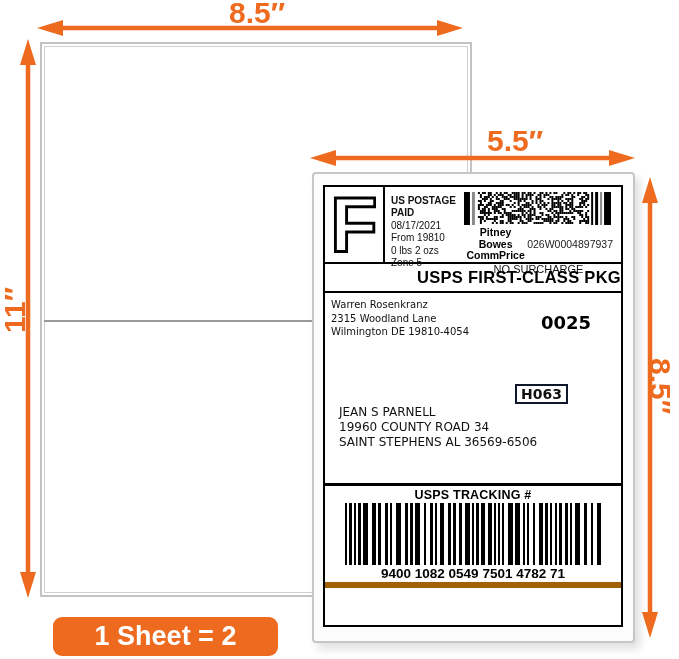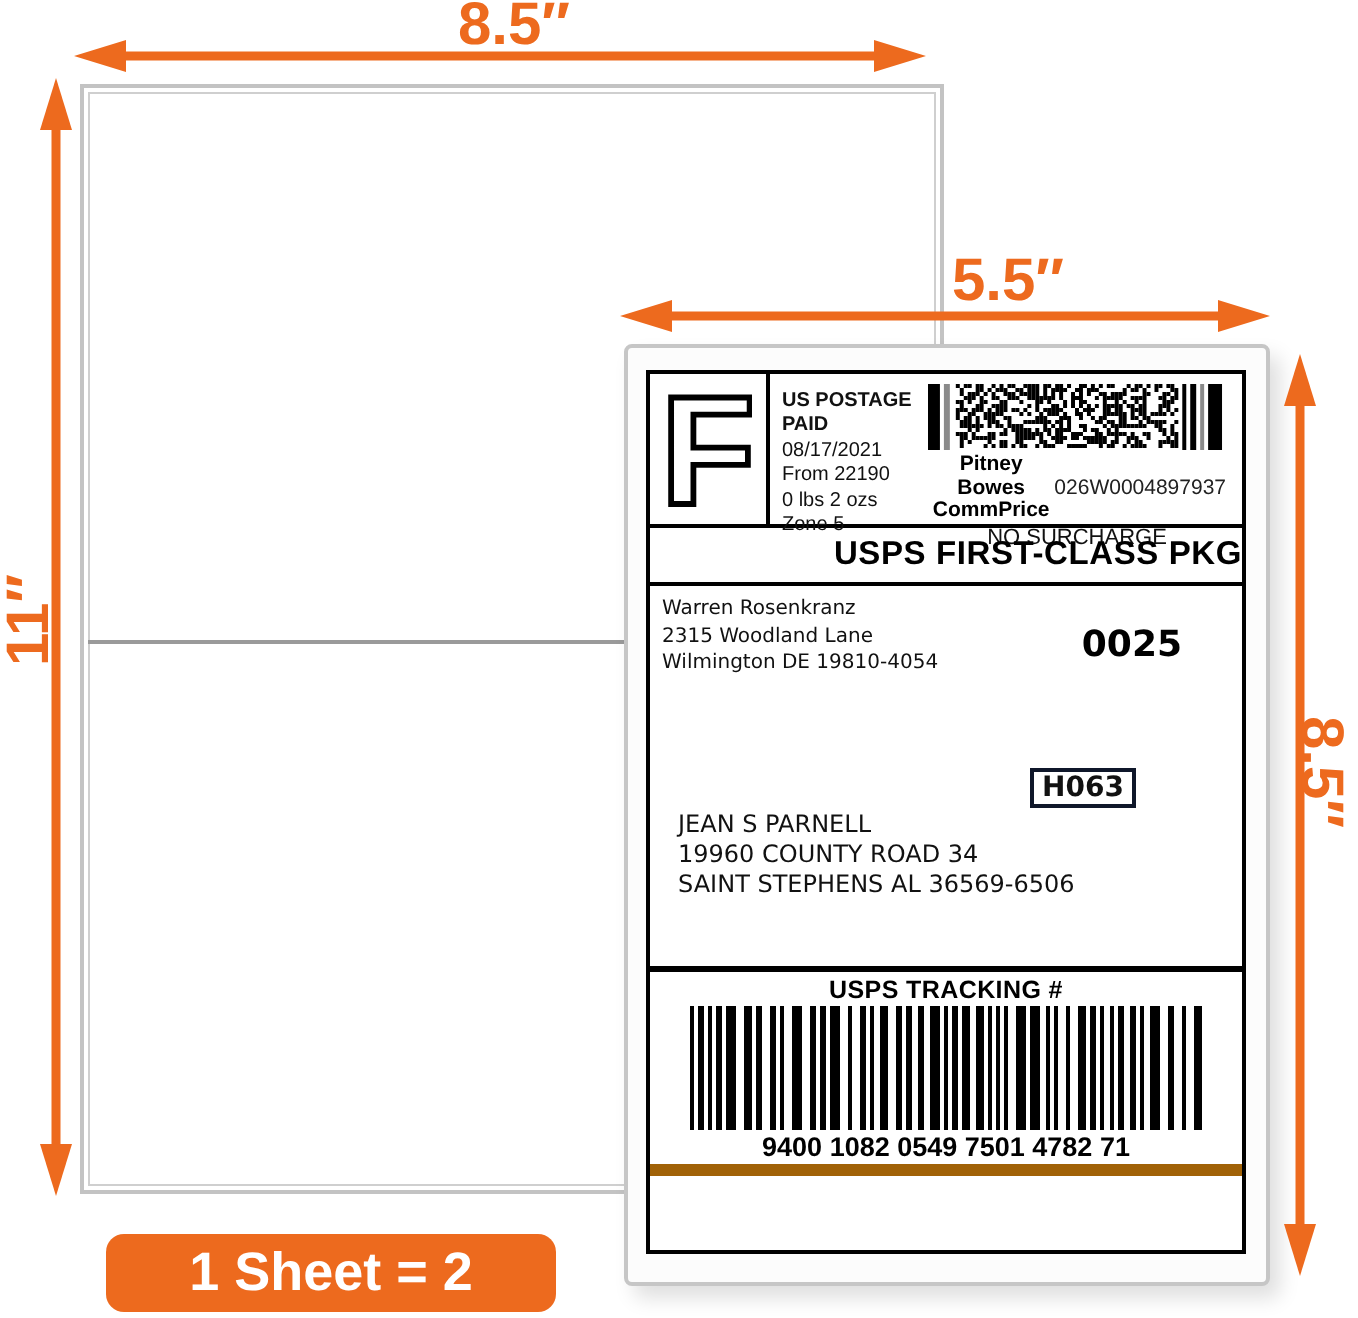--- a/index.html
+++ b/index.html
@@ -13,21 +13,21 @@
                  border: 1px solid #cfcfcf; }
   .sheet-divider { position: absolute; left: 2px; right: 2px; top: 276px; height: 2px;
                    background: #9a9a9a; }
 
   
   .arrow { position: absolute; fill: #ED6A1E; }
   .dim { position: absolute; color: #ED6A1E; font-weight: bold; font-size: 30px;
          text-align: center; letter-spacing: 0px; white-space: nowrap; }
   .dim-sheet-width  { left: 225px; top: -4px; width: 64px; }
   .dim-sheet-height { left: -18px; top: 294px; width: 64px; height: 32px; transform: rotate(-90deg); }
-  .dim-label-width  { left: 472px; top: 124px; width: 64px; }
+  .dim-label-width  { left: 483px; top: 124px; width: 64px; }
   .dim-label-height { left: 626px; top: 370px; width: 70px; height: 32px; transform: rotate(90deg); }
 
   
   .card { position: absolute; left: 312px; top: 172px; width: 323px; height: 471px;
           background: #fcfcfc; border: 2px solid #c6c6c6; border-radius: 4px;
           box-shadow: 5px 6px 10px rgba(0,0,0,0.13); }
   .content { position: absolute; left: 9px; top: 11px; width: 300px; height: 442px;
              border: 2px solid #000; background: #fff; display: flex; flex-direction: column; }
 
   
@@ -102,21 +102,21 @@
       <div class="sec-postage">
         <div class="f-cell">
           <svg viewBox="0 0 44 62">
             <text x="22" y="59" text-anchor="middle" font-size="80" font-weight="bold" font-family="Liberation Sans, sans-serif" fill="#ffffff" stroke="#000000" stroke-width="3">F</text>
           </svg>
         </div>
         <div class="postage-info">
           <div class="pi-bold">US POSTAGE</div>
           <div class="pi-bold">PAID</div>
           <div>08/17/2021</div>
-          <div>From 22190</div>
+          <div>From 19810</div>
           <div>0 lbs 2 ozs</div>
           <div>Zone 5</div>
         </div>
         <div class="postage-right">
           <svg class="barcode2d" viewBox="0 0 150 33" preserveAspectRatio="none">
               <rect x="0" y="0" width="6" height="33"></rect>
               <rect x="8" y="0" width="3" height="33" fill="#8a8a8a"></rect>
               <rect x="14" y="0" width="2" height="2"></rect>
               <rect x="14" y="8" width="2" height="2"></rect>
               <rect x="14" y="12" width="2" height="2"></rect>

